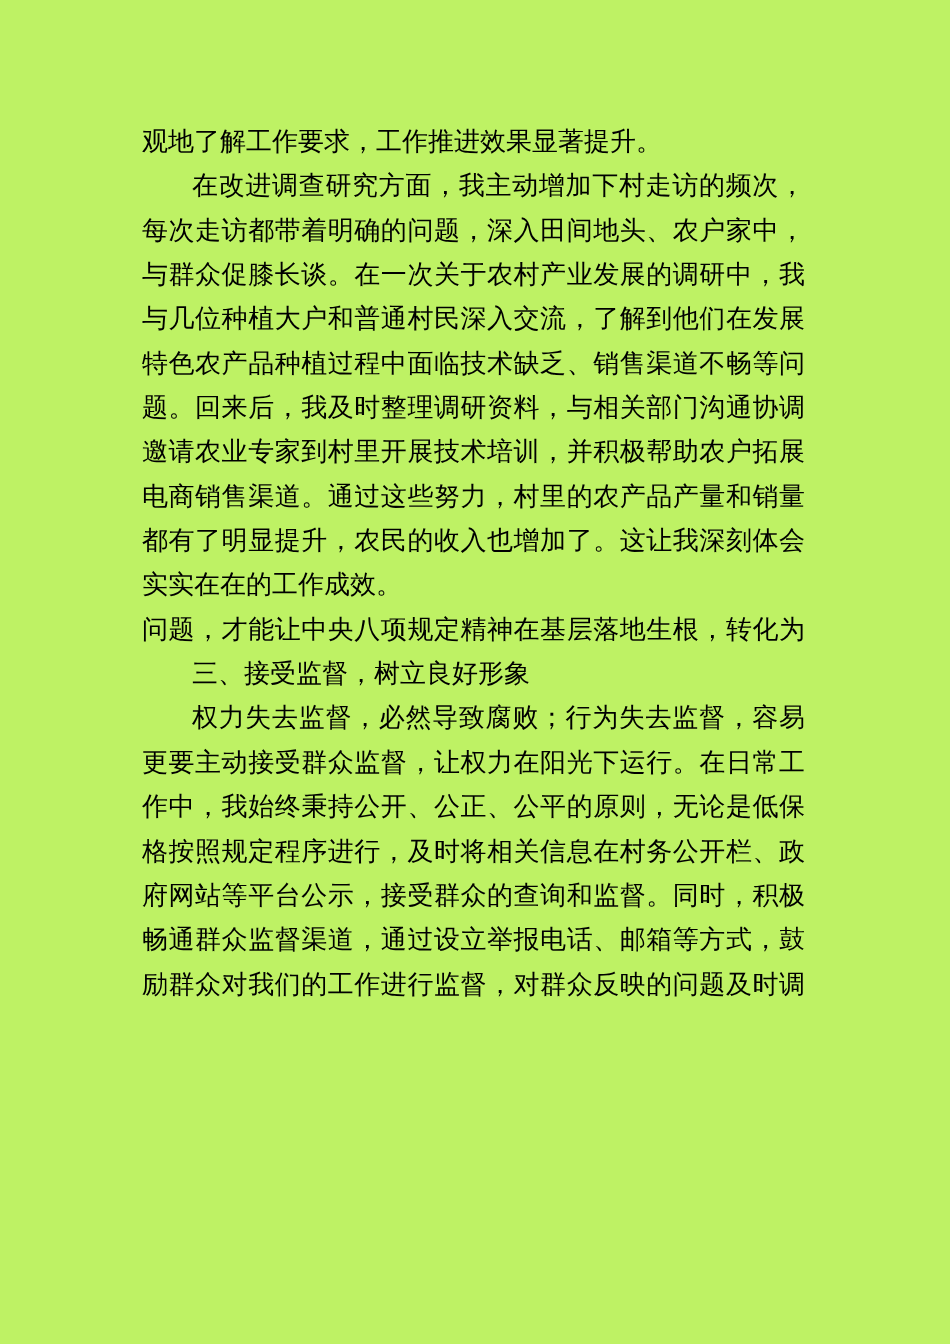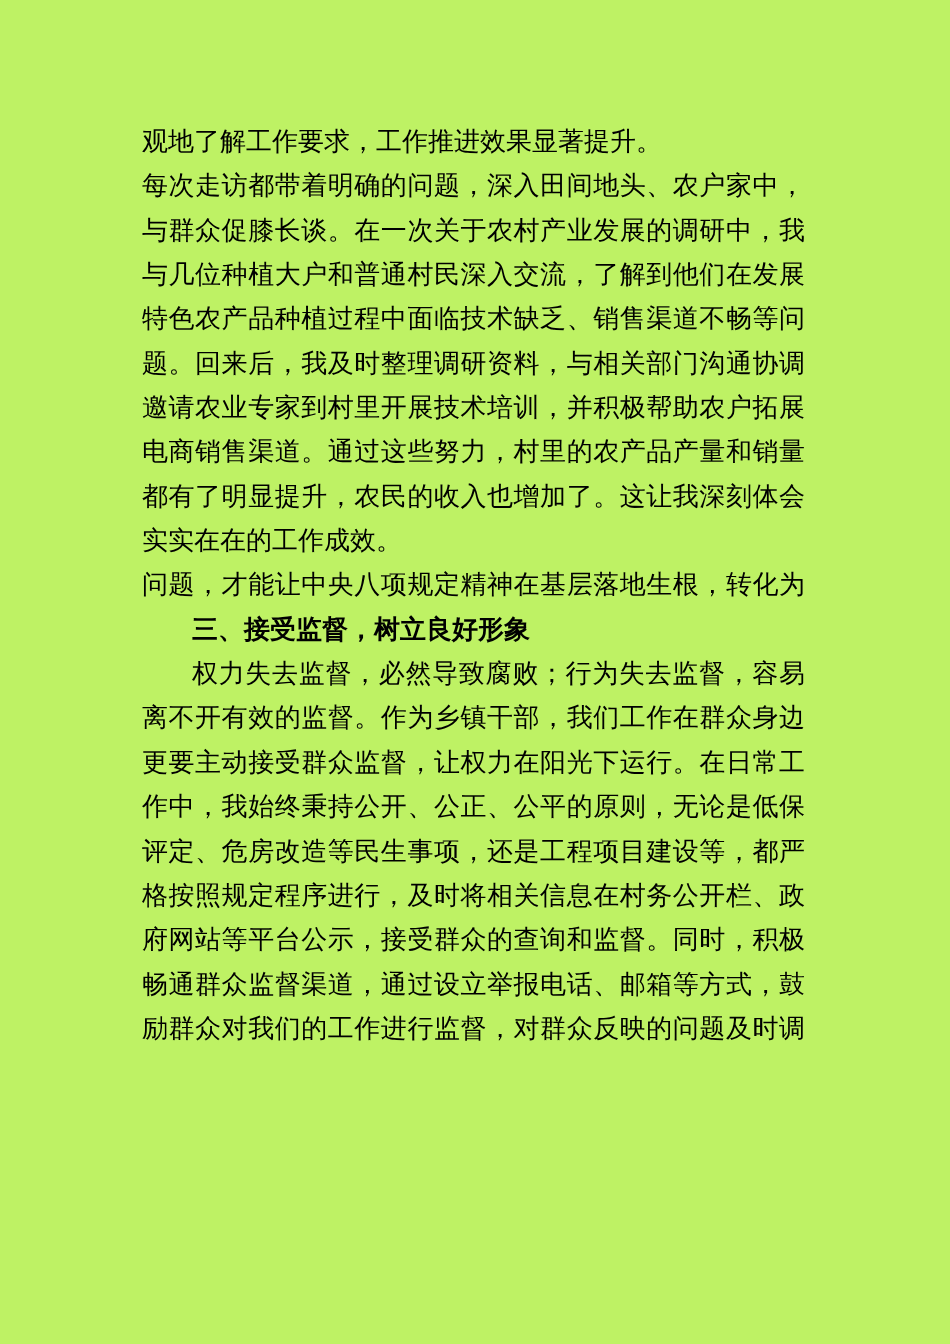--- a/index.html
+++ b/index.html
@@ -33,43 +33,42 @@
     white-space: normal;
   }
   .ln.no-fill {
     text-align: left;
     text-align-last: left;
   }
   .ln.indent {
     text-indent: 50px;
   }
   .ln.heading {
-    font-weight: bold; 
+    font-weight: normal; 
   }
 </style>
 </head>
 <body>
 
 <div class="page">
   <div class="text-block">
     <div class="ln no-fill">观地了解工作要求，工作推进效果显著提升。</div>
+    <div class="ln indent">在改进调查研究方面，我主动增加下村走访的频次，</div>
     <div class="ln">每次走访都带着明确的问题，深入田间地头、农户家中，</div>
     <div class="ln">与群众促膝长谈。在一次关于农村产业发展的调研中，我</div>
     <div class="ln">与几位种植大户和普通村民深入交流，了解到他们在发展</div>
     <div class="ln">特色农产品种植过程中面临技术缺乏、销售渠道不畅等问</div>
     <div class="ln">题。回来后，我及时整理调研资料，与相关部门沟通协调</div>
     <div class="ln">邀请农业专家到村里开展技术培训，并积极帮助农户拓展</div>
     <div class="ln">电商销售渠道。通过这些努力，村里的农产品产量和销量</div>
     <div class="ln">都有了明显提升，农民的收入也增加了。这让我深刻体会</div>
     <div class="ln no-fill">实实在在的工作成效。</div>
     <div class="ln">问题，才能让中央八项规定精神在基层落地生根，转化为</div>
     <div class="ln no-fill indent heading">三、接受监督，树立良好形象</div>
     <div class="ln indent">权力失去监督，必然导致腐败；行为失去监督，容易</div>
-    <div class="ln">离不开有效的监督。作为乡镇干部，我们工作在群众身边</div>
     <div class="ln">更要主动接受群众监督，让权力在阳光下运行。在日常工</div>
     <div class="ln">作中，我始终秉持公开、公正、公平的原则，无论是低保</div>
-    <div class="ln">评定、危房改造等民生事项，还是工程项目建设等，都严</div>
     <div class="ln">格按照规定程序进行，及时将相关信息在村务公开栏、政</div>
     <div class="ln">府网站等平台公示，接受群众的查询和监督。同时，积极</div>
     <div class="ln">畅通群众监督渠道，通过设立举报电话、邮箱等方式，鼓</div>
     <div class="ln">励群众对我们的工作进行监督，对群众反映的问题及时调</div>
   </div>
 </div>
 
 </body></html>

